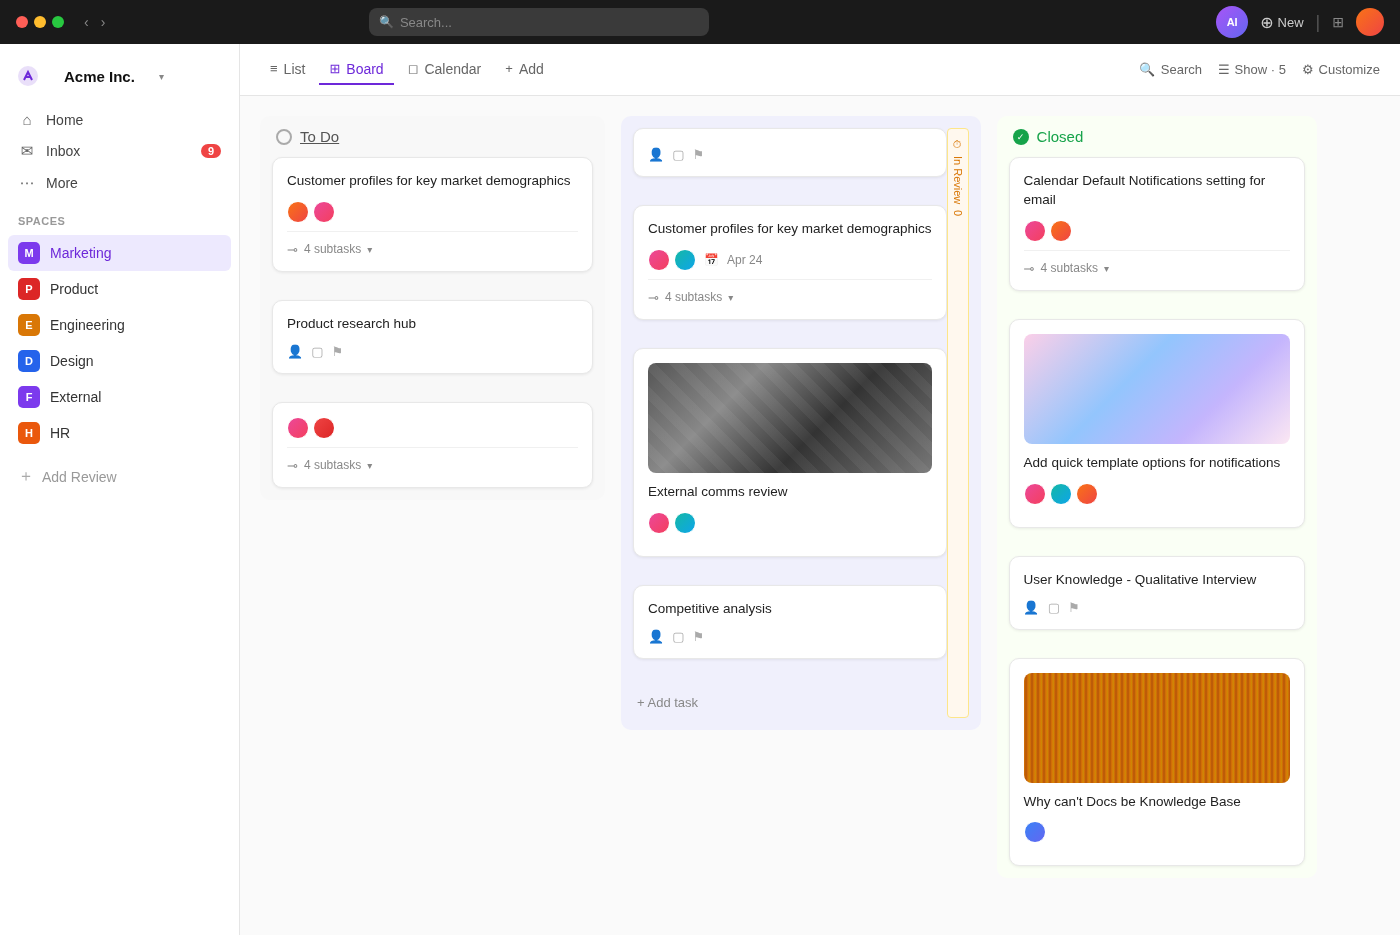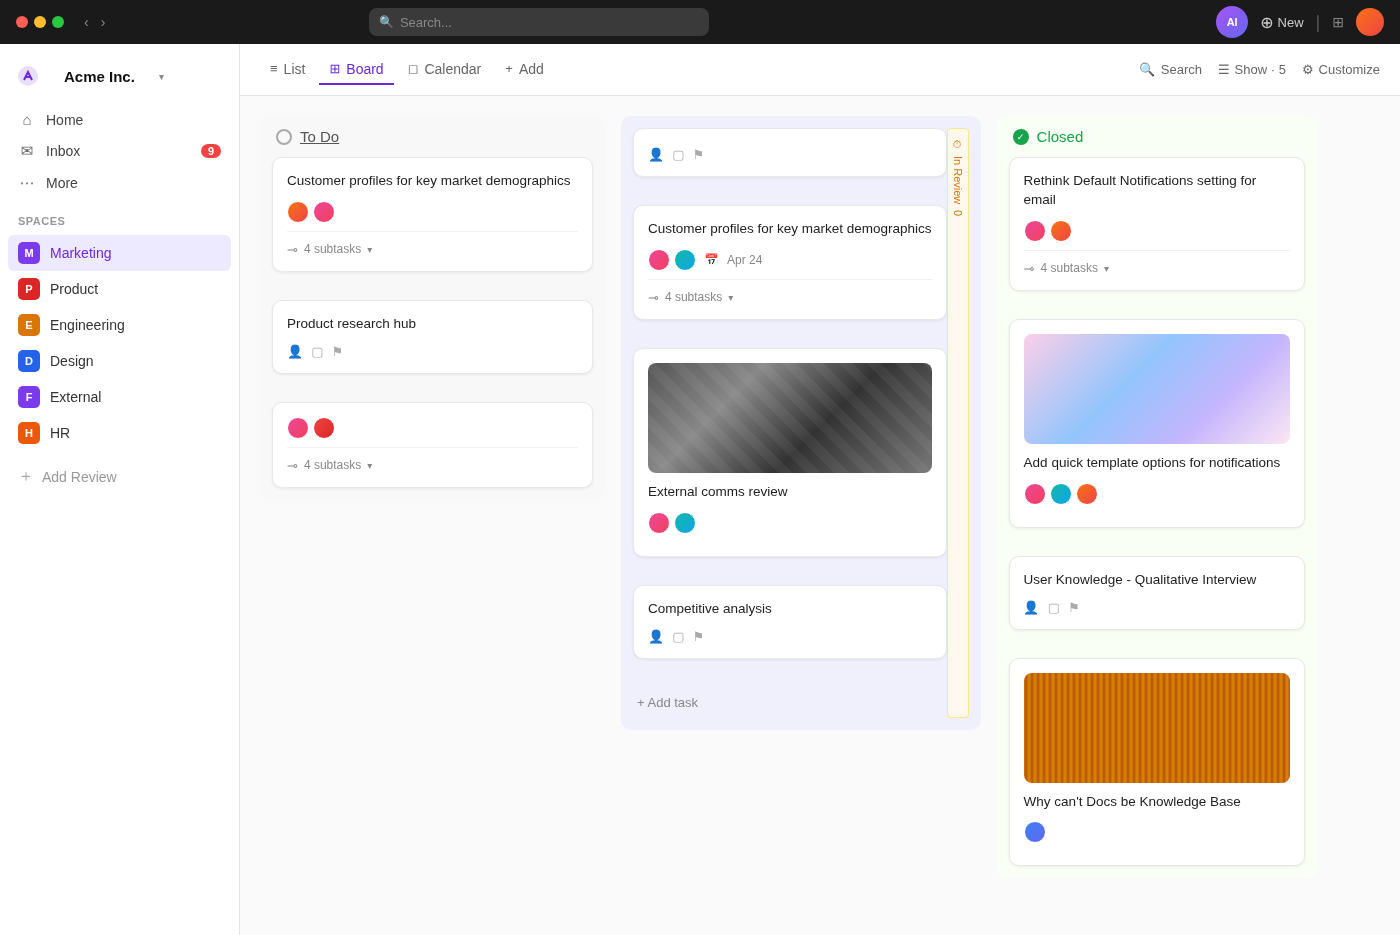--- a/index.html
+++ b/index.html
@@ -492,21 +492,21 @@
       </div>
 
       <div class="closed-wrapper">
         <div class="column-header">
           <span class="status-check">✓</span>
           <span class="col-title-closed">Closed</span>
         </div>
         <div class="board-cards">
 
           <div class="card">
-            <div class="card-title">Rethink Default Notifications setting for email</div>
+            <div class="card-title">Calendar Default Notifications setting for email</div>
             <div class="card-avatars">
               <div class="card-avatar av-pink"></div>
               <div class="card-avatar av-orange"></div>
             </div>
             <div class="card-subtasks">
               <span style="font-size:13px">⊸</span>
               <span>4 subtasks</span>
               <span style="font-size:10px">▾</span>
             </div>
           </div>

